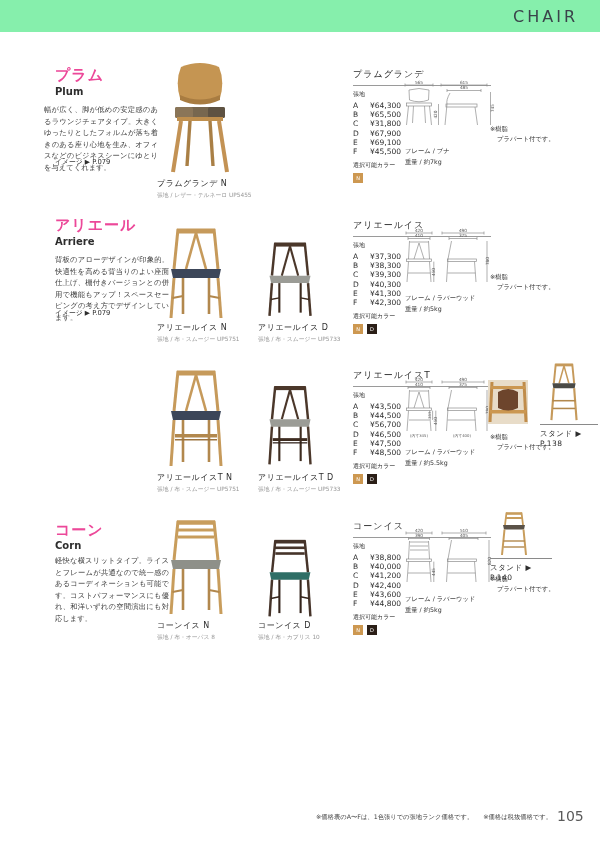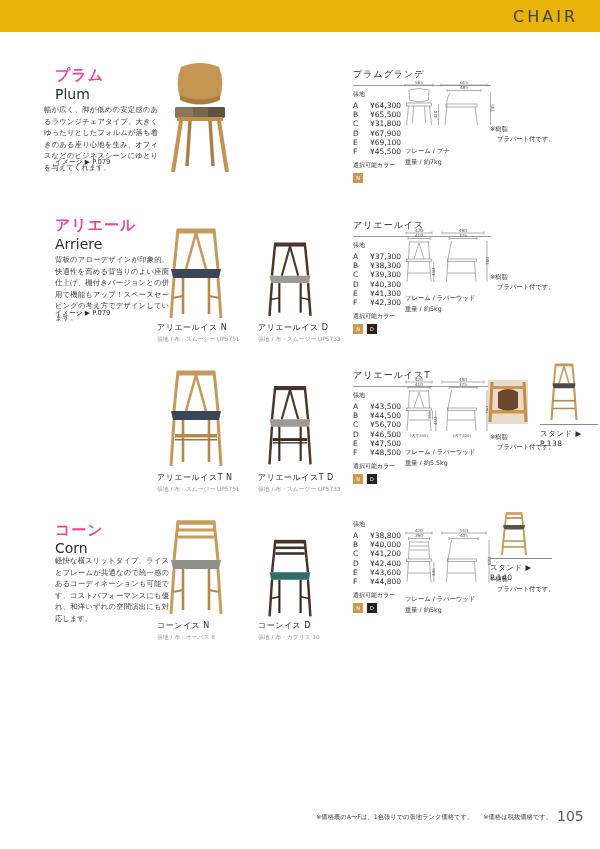--- a/index.html
+++ b/index.html
@@ -1,23 +1,23 @@
 <!DOCTYPE html>
 <html><head>
 <meta charset="utf-8">
 <style>
   * { margin:0; padding:0; box-sizing:border-box; }
   html,body { background:#ffffff; }
   body { font-family:"DejaVu Sans","Liberation Sans",sans-serif; }
   .page { position:relative; width:600px; height:849px; background:#fff; overflow:hidden; }
   .abs { position:absolute; }
-  .header { position:absolute; top:0; left:0; width:600px; height:32px; background:#eab308; }
+  .header { position:absolute; top:0; left:0; width:600px; height:32px; background:#86efac; }
   .header-title { position:absolute; right:22px; top:7px; font-size:16px; letter-spacing:3px; color:#3a434a; }
   .sec-title { font-size:15px; font-weight:bold; color:#ec4899; letter-spacing:1px; }
-  .sec-sub { font-size:14px; font-weight:normal; color:#2d2d2d; }
+  .sec-sub { font-size:10px; font-weight:bold; color:#2d2d2d; }
   .sec-desc { font-size:7.3px; line-height:1.58; color:#3c3c3c; text-align:justify; }
   .img-link { font-size:6.8px; color:#2d2d2d; cursor:pointer; }
   .prod-name { font-size:8px; color:#2d2d2d; letter-spacing:0.5px; }
   .prod-fab { font-size:5.8px; color:#979797; margin-top:2px; }
   .tbl-name { font-size:9px; color:#2d2d2d; letter-spacing:1px; padding-bottom:4px; border-bottom:1px solid #9a9a9a; margin-bottom:4px; width:138px; }
   .fab-label { font-size:6px; color:#2d2d2d; margin-bottom:2px; }
   .price-row { display:flex; justify-content:space-between; width:48px; font-size:7.5px; line-height:9.2px; color:#2d2d2d; }
   .color-label { font-size:6px; color:#2d2d2d; margin-top:5px; }
   .swatches { display:flex; gap:4px; margin-top:3px; }
   .swatch { width:10px; height:10px; display:flex; align-items:center; justify-content:center; font-size:5px; color:#fff; }
@@ -50,20 +50,24 @@
       <path d="M24 33 Q44 42 64 33 L64 38 Q44 47 24 38 Z" fill="#a87c41"></path>
       <rect x="19" y="45" width="50" height="11" rx="2" fill="#77674f"></rect>
       <rect x="19" y="45" width="18" height="11" rx="2" fill="#8a7558"></rect>
       <rect x="52" y="45" width="17" height="11" rx="2" fill="#5e5242"></rect>
       <rect x="21" y="55" width="46" height="4" fill="#bf8f4e"></rect>
       <path d="M25 59 L17 110" stroke="#c39254" stroke-width="4" fill="none"></path>
       <path d="M63 59 L71 110" stroke="#c39254" stroke-width="4" fill="none"></path>
       <path d="M34 59 L31 104" stroke="#a97f45" stroke-width="3.4" fill="none"></path>
       <path d="M54 59 L57 104" stroke="#a97f45" stroke-width="3.4" fill="none"></path>
     </svg>
+  </div>
+  <div class="abs" style="left:157px;top:178px">
+    <div class="prod-name">プラムグランデ N</div>
+    <div class="prod-fab">張地 / レザー・テルネーロ UP5455</div>
   </div>
 
   <div class="abs" style="left:353px;top:68px">
     <div class="tbl-name">プラムグランデ</div>
     <div class="fab-label">張地</div>
     <div class="price-row">
         <span>A</span>
         <span>¥64,300</span>
       </div>
     <div class="price-row">
@@ -433,20 +437,21 @@
   <div class="abs" style="left:157px;top:620px">
     <div class="prod-name">コーンイス N</div>
     <div class="prod-fab">張地 / 布・オーパス 8</div>
   </div>
   <div class="abs" style="left:258px;top:620px">
     <div class="prod-name">コーンイス D</div>
     <div class="prod-fab">張地 / 布・カプリス 10</div>
   </div>
 
   <div class="abs" style="left:353px;top:520px">
+    <div class="tbl-name">コーンイス</div>
     <div class="fab-label">張地</div>
     <div class="price-row">
         <span>A</span>
         <span>¥38,800</span>
       </div>
     <div class="price-row">
         <span>B</span>
         <span>¥40,000</span>
       </div>
     <div class="price-row">

